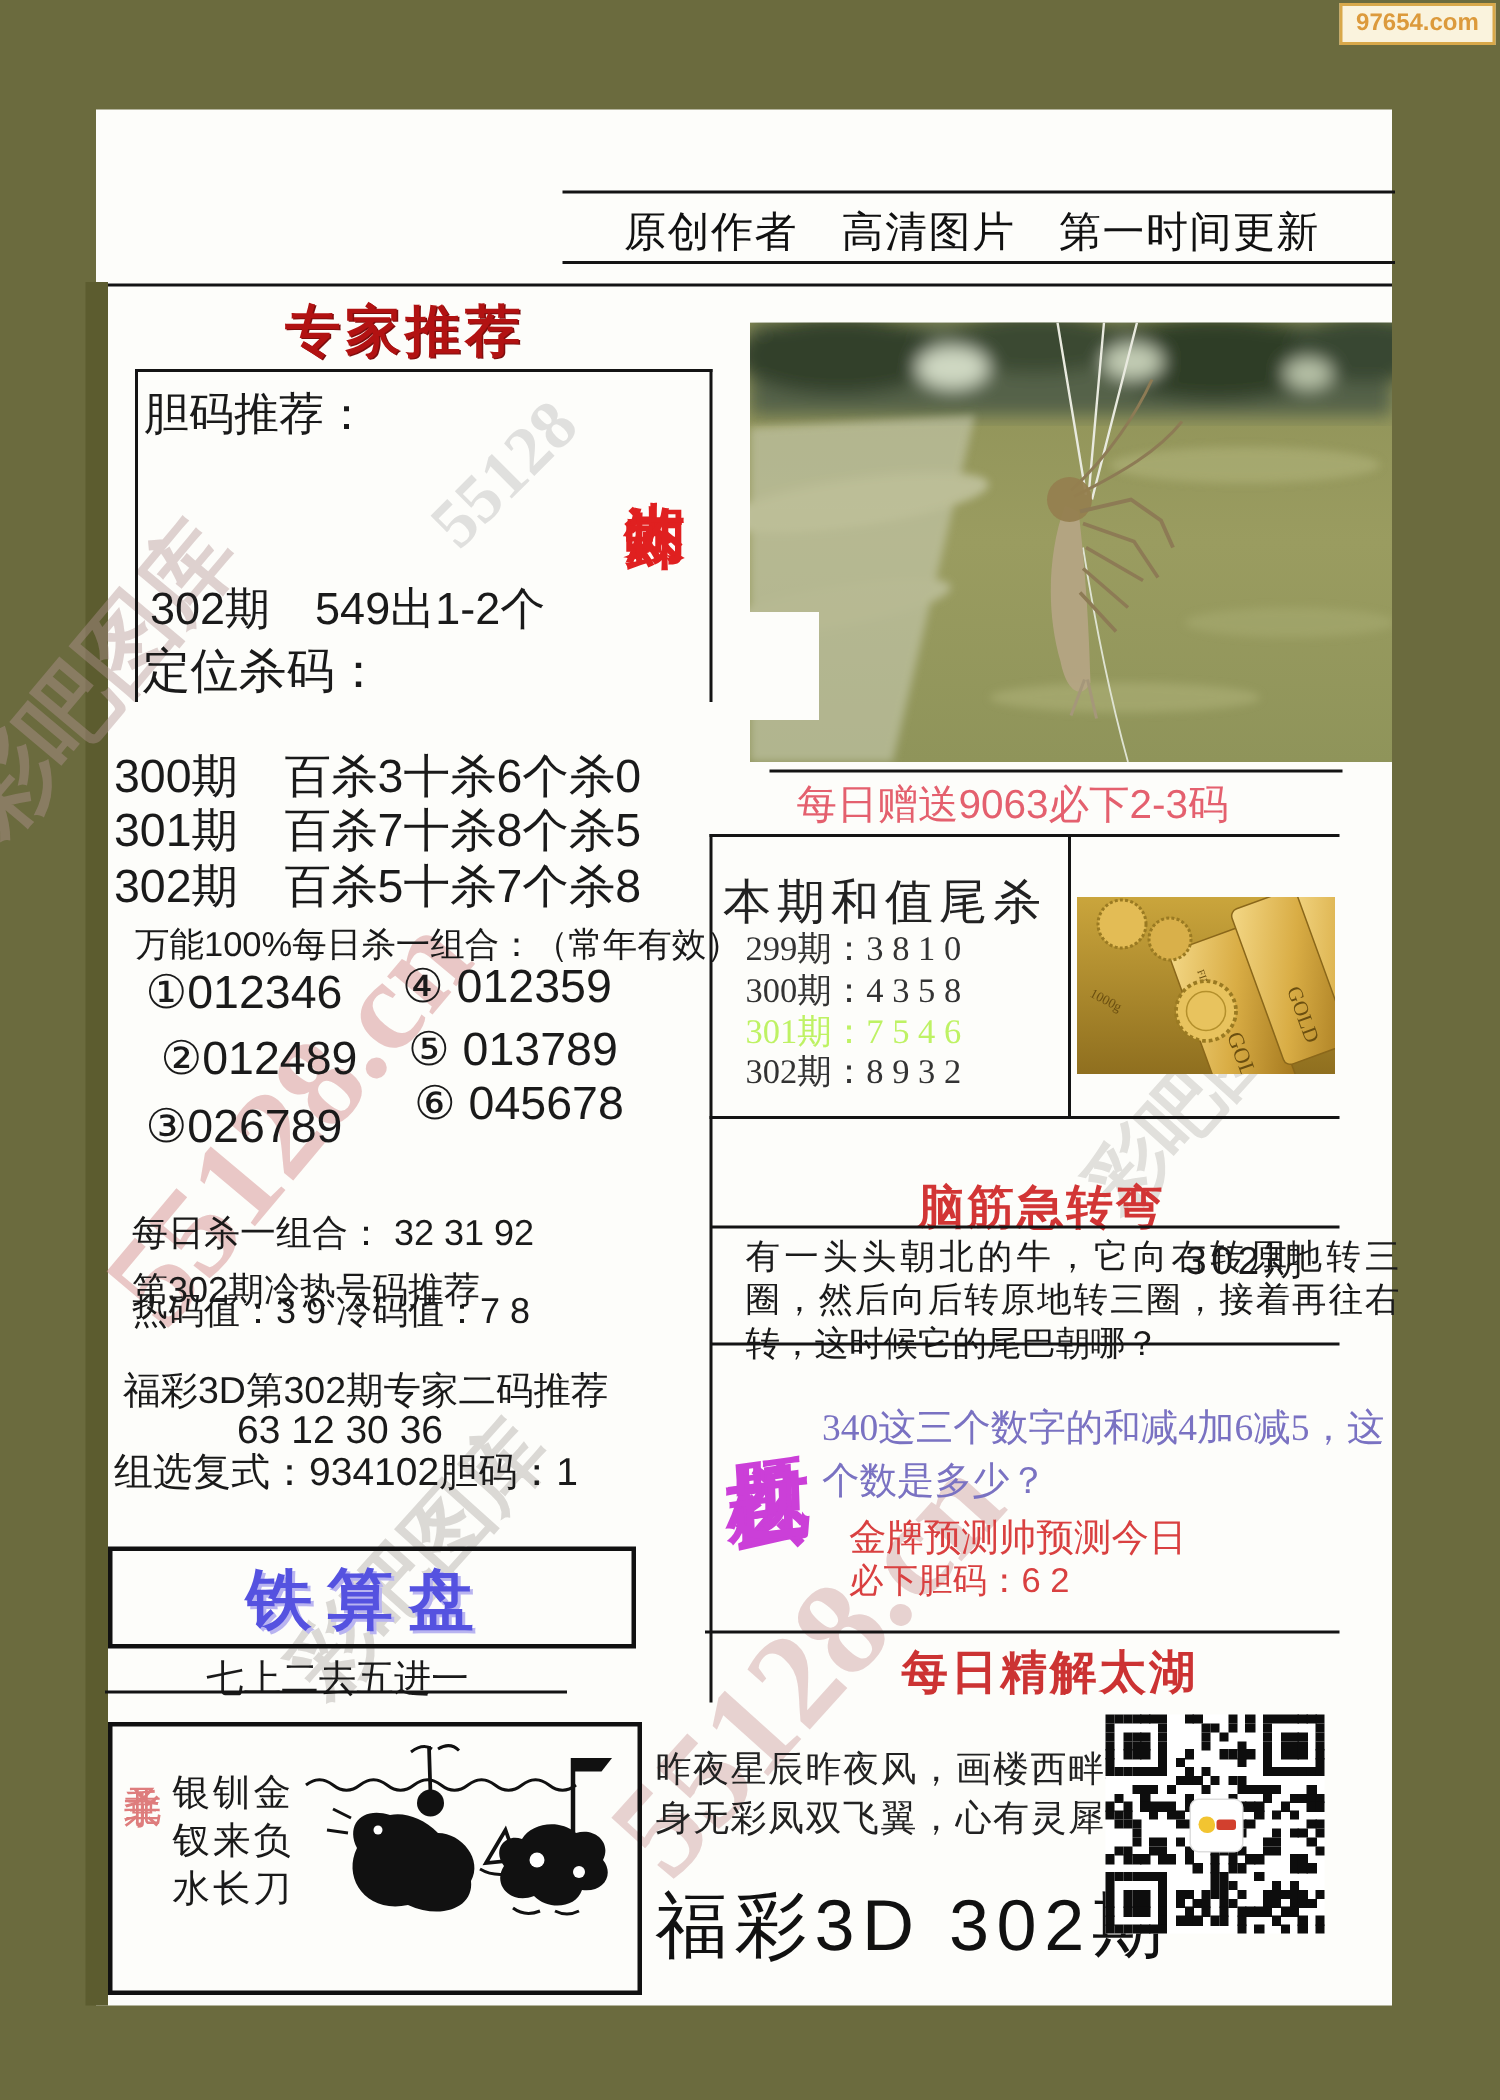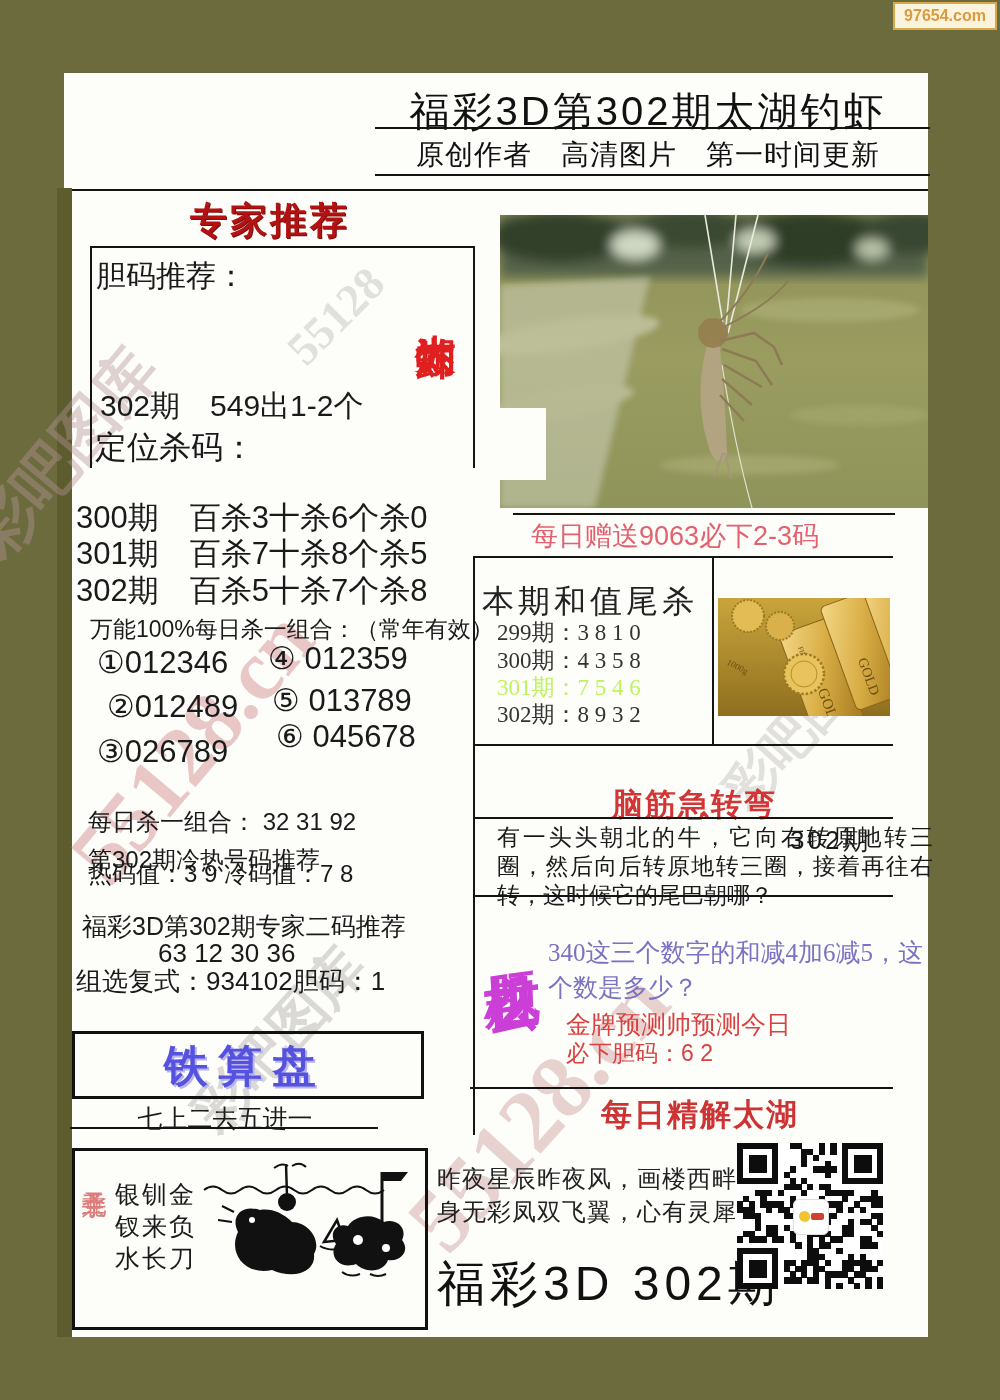--- a/index.html
+++ b/index.html
@@ -42,21 +42,20 @@
   <div class="wm wm1">彩吧图库</div>
   <div class="wm wm2">55128.cn</div>
   <div class="wm wm3">55128</div>
   <div class="wm wm4">彩吧图库</div>
   <div class="wm wm5">55128.cn</div>
   <div class="wm wm6">彩吧图库</div>
 
   <div class="t content" style="left:893px;top:2px;width:100px;height:24px;background:#faf3dd;border:2px solid #d8a84a;
               color:#dc9a3c;font-size:16px;font-weight:bold;text-align:center;line-height:24px;">97654.com</div>
 
-  <div class="t content ctr" style="left:366px;top:84px;width:564px;font-size:40px;letter-spacing:3px;color:#111;">福彩3D第302期太湖钓虾</div>
   <div class="abs hline content" style="left:375px;top:127px;width:555px;"></div>
   <div class="t content ctr" style="left:366px;top:136px;width:564px;font-size:28px;letter-spacing:1px;color:#111;">原创作者　高清图片　第一时间更新</div>
   <div class="abs hline content" style="left:375px;top:174px;width:555px;"></div>
   <div class="abs hline content" style="left:72px;top:189px;width:856px;"></div>
 
   <div class="t content ctr" style="left:140px;top:196px;width:260px;font-size:37px;font-weight:bold;color:#b21212;
               text-shadow:1px 1px 0 #7e0d0d;letter-spacing:3px;">专家推荐</div>
 
   <div class="abs hline content" style="left:90px;top:246px;width:385px;"></div>
   <div class="abs vline content" style="left:90px;top:246px;height:222px;"></div>

